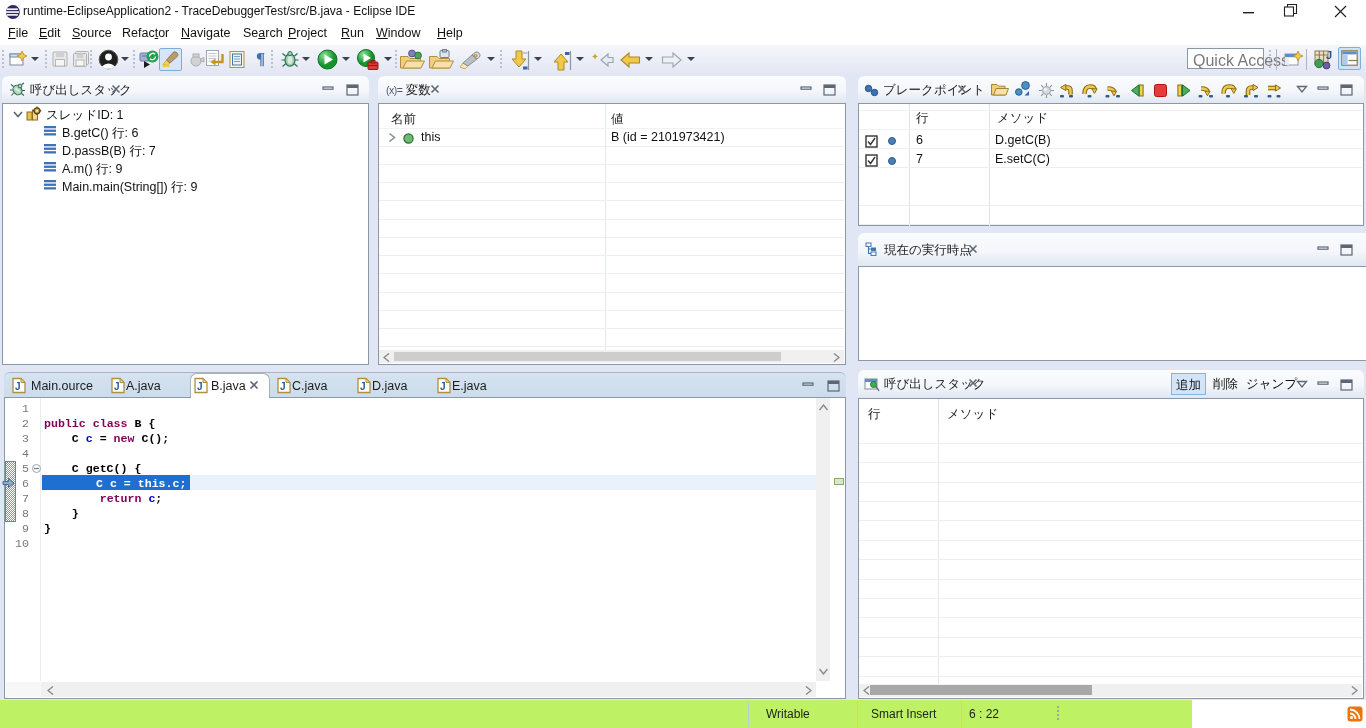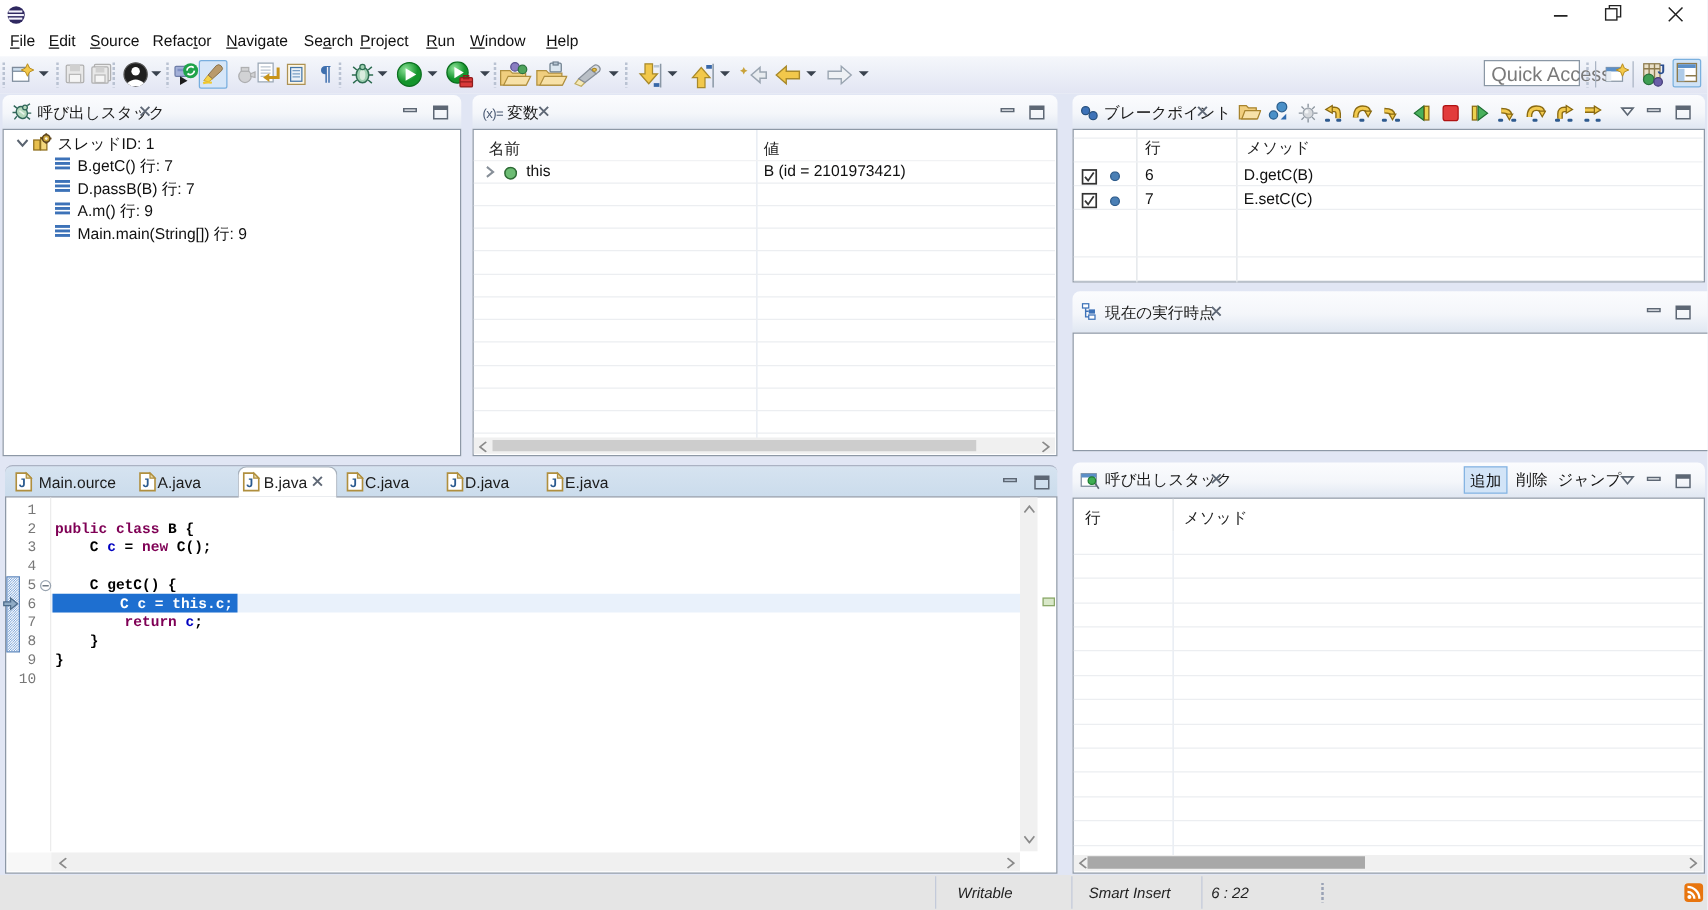--- a/index.html
+++ b/index.html
@@ -11,21 +11,21 @@
 #menubar { left:0; top:23px; width:1366px; height:22px; background:#fff; }
 .menu { position:absolute; top:3px; font-size:12.5px; color:#111; }
 .menu u { text-decoration:underline; }
 #toolbar { left:0; top:45px; width:1366px; height:30px;
   background:linear-gradient(#f5f7fb,#e2e5f3); }
 .tsep { position:absolute; top:5px; width:2px; height:20px;
   background:repeating-linear-gradient(#b9c2d2 0px,#b9c2d2 2px,transparent 2px,transparent 4px); }
 .darr { position:absolute; width:0; height:0; border-left:4px solid transparent;
   border-right:4px solid transparent; border-top:4px solid #39424e; top:12px; }
 #mainbg { left:0; top:75px; width:1366px; height:625px; background:#e1e6f4; }
-#statusbar { left:0; top:700px; width:1366px; height:28px; background:#e5e5e5; font-size:12px; color:#222;font-style:italic; }
+#statusbar { left:0; top:700px; width:1192px; height:28px; background:#bef264; font-size:12px; color:#222; }
 .ssep { position:absolute; top:1px; width:1px; height:26px; background:#c3cada; }
 .panel { position:absolute; }
 .phdr { position:absolute; left:0; top:0; right:0; height:27px;
   background:linear-gradient(#fbfcfe 0%,#f4f6fa 55%,#e0e7f2 100%);
   border-radius:6px 6px 0 0; }
 .pcontent { position:absolute; left:0; top:27px; right:0; bottom:0;
   background:#fff; border:1px solid #8d98a6; }
 .ptab { position:absolute; top:6px; font-size:12.5px; color:#1c1c1c; white-space:nowrap; }
 .pclose { color:#5d6774; font-size:11.5px; }
 .rowtxt { position:absolute; font-size:12.5px; color:#111; white-space:nowrap; }
@@ -50,20 +50,21 @@
 <body>
 
 <div class="abs" id="titlebar">
   <svg class="abs" style="left:4px;top:4px" width="16" height="16" viewBox="0 0 18 18">
     <path d="M9 0.8 A8.2 8.2 0 0 0 9 17.2 A8.2 8.2 0 0 1 9 0.8" fill="#e8942c"></path>
     <circle cx="10" cy="9" r="7.8" fill="#2f2860"></circle>
     <rect x="3.2" y="4.9" width="12.4" height="1.9" fill="#f4f4fb"></rect>
     <rect x="1.8" y="8.1" width="15.2" height="1.9" fill="#f4f4fb"></rect>
     <rect x="3.2" y="11.3" width="12.4" height="1.9" fill="#f4f4fb"></rect>
   </svg>
+  <div class="abs" id="title-text">runtime-EclipseApplication2 - TraceDebuggerTest/src/B.java - Eclipse IDE</div>
   <svg class="abs" style="left:1243px;top:8px" width="12" height="10">
       <rect x="0" y="4" width="11" height="1.4" fill="#222"></rect>
     </svg>
   <svg class="abs" style="left:1283px;top:3px" width="15" height="15" viewBox="0 0 15 15">
     <rect x="1.5" y="4" width="9" height="9" fill="none" stroke="#222" stroke-width="1.1"></rect>
     <path d="M4.5 4 V1.5 H13.5 V10.5 H10.5" fill="none" stroke="#222" stroke-width="1.1"></path>
   </svg>
   <svg class="abs" style="left:1334px;top:5px" width="13" height="13" viewBox="0 0 13 13">
     <path d="M1 1 L12 12 M12 1 L1 12" stroke="#222" stroke-width="1.2"></path>
   </svg>
@@ -279,21 +280,21 @@
         </g>
     </svg>
     <div class="rowtxt" style="left:43px;top:3px">スレッドID: 1</div>
     <svg class="abs" style="left:40px;top:21px" width="14" height="13" viewBox="0 0 14 13">
         <g fill="#3d72b8">
           <rect x="1" y="1" width="12" height="2.3"></rect>
           <rect x="1" y="4.6" width="12" height="2.3"></rect>
           <rect x="1" y="8.2" width="12" height="2.3"></rect>
         </g>
       </svg>
-    <div class="rowtxt" style="left:59px;top:21px">B.getC() 行: 7</div>
+    <div class="rowtxt" style="left:59px;top:21px">B.getC() 行: 6</div>
     <svg class="abs" style="left:40px;top:39px" width="14" height="13" viewBox="0 0 14 13">
         <g fill="#3d72b8">
           <rect x="1" y="1" width="12" height="2.3"></rect>
           <rect x="1" y="4.6" width="12" height="2.3"></rect>
           <rect x="1" y="8.2" width="12" height="2.3"></rect>
         </g>
       </svg>
     <div class="rowtxt" style="left:59px;top:39px">D.passB(B) 行: 7</div>
     <svg class="abs" style="left:40px;top:57px" width="14" height="13" viewBox="0 0 14 13">
         <g fill="#3d72b8">

